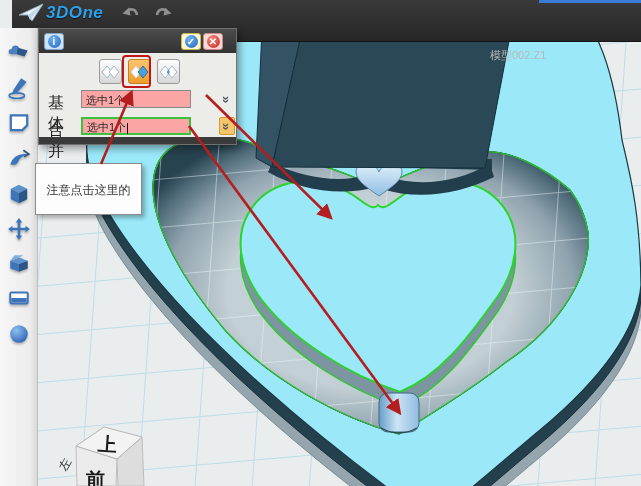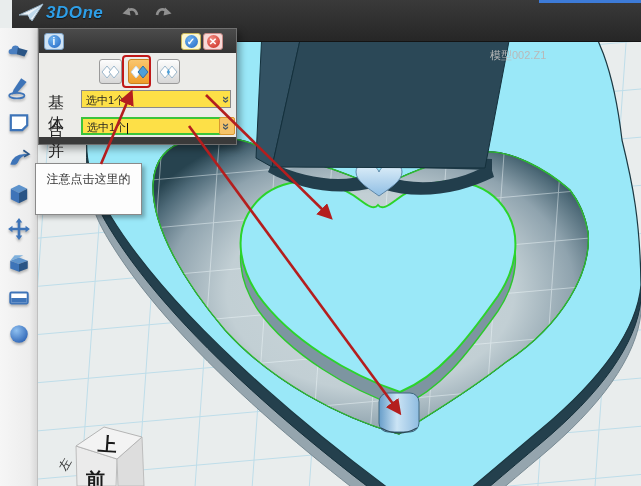--- a/index.html
+++ b/index.html
@@ -42,35 +42,35 @@
   .ic-red  { background:radial-gradient(circle at 35% 30%, #f08a80, #cc2a1e); }
   .dlg-ops { position:absolute; left:60px; top:30px; display:flex; gap:6px; }
   .op-btn { width:23px; height:25px; border:1px solid #9a9a9a; border-radius:3px;
     background:linear-gradient(#fdfdfd,#d7d7d7); display:flex; align-items:center;
     justify-content:center; cursor:pointer; }
   .op-btn.selected { background:linear-gradient(#fbc express56a,#f09a28); }
   .op-btn.selected { background:linear-gradient(#fac66e,#ef9c2a); border-color:#c87e1e; }
   .dlg-row { position:absolute; left:0; height:18px; }
   .row-1 { top:61px; } .row-2 { top:88px; }
   .dlg-label { position:absolute; left:9px; top:3px; font-size:16px; color:#222; }
-  .dlg-field { position:absolute; left:42px; top:0; width:150px; height:18px; background:#fde047;
+  .dlg-field { position:absolute; left:42px; top:0; width:110px; height:18px; background:#fca5a5;
     border:1px solid #8a8a8a; font-size:11px; color:#222; padding:2px 0 0 4px; cursor:text; }
   .dlg-field.active { border:2px solid #3BC43B; padding-top:1px; }
   .caret { display:inline-block; width:1px; height:11px; background:#111; margin-left:1px;
     vertical-align:middle; }
   .chev { position:absolute; left:180px; top:0; width:16px; height:18px; color:#4a5a66;
     display:flex; align-items:center; justify-content:center; cursor:pointer; }
   .chev span { display:inline-block; transform:rotate(90deg); font-size:13px; font-weight:bold; }
   .chev.hl { background:#F6C469; border:1px solid #D89830; border-radius:2px; }
   .dlg-bottom { position:absolute; left:0; right:0; bottom:0; height:7px; background:#3a3a3a; }
 
   
   .tooltip { position:absolute; left:35px; top:163px; width:107px; height:52px; background:#fdfdfd;
     border:1px solid #8a8a8a; box-shadow:3px 3px 4px rgba(0,0,0,.28); z-index:36;
-    font-size:12px; color:#333; text-align:center; padding-top:6px; line-height:1.55; }
+    font-size:12px; color:#333; text-align:center; padding-top:17px; line-height:1.55; }
 
   
   .redbox { position:absolute; left:122px; top:55px; width:29px; height:33px;
     border:2px solid #C01818; border-radius:4px; z-index:45; }
   .arrows { position:absolute; left:0; top:0; width:641px; height:486px; z-index:50;
     pointer-events:none; }
 </style>
 </head>
 <body>
 

